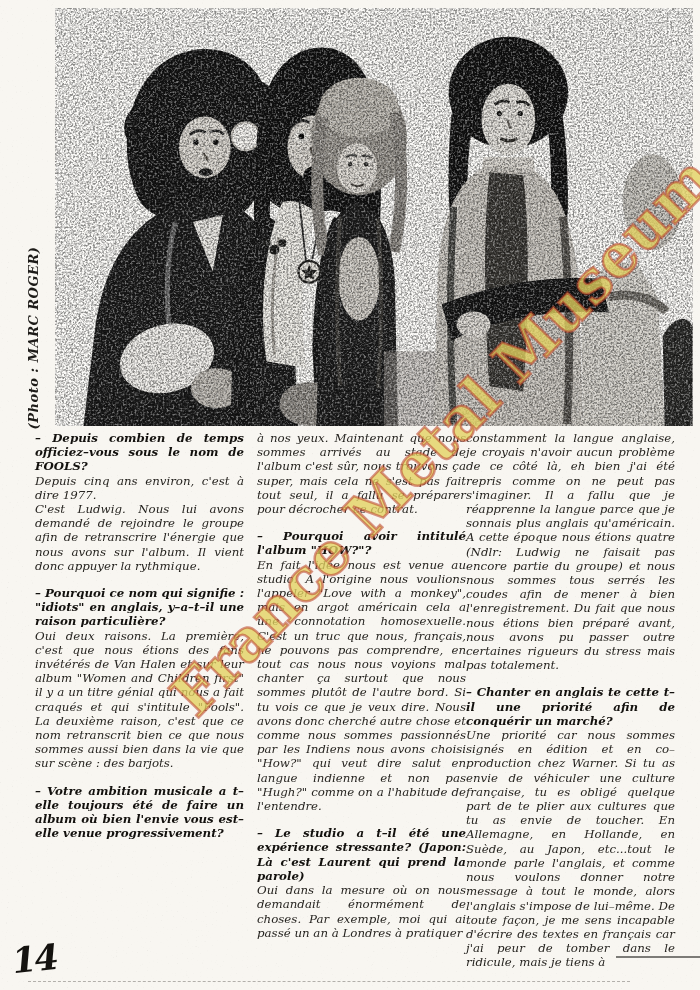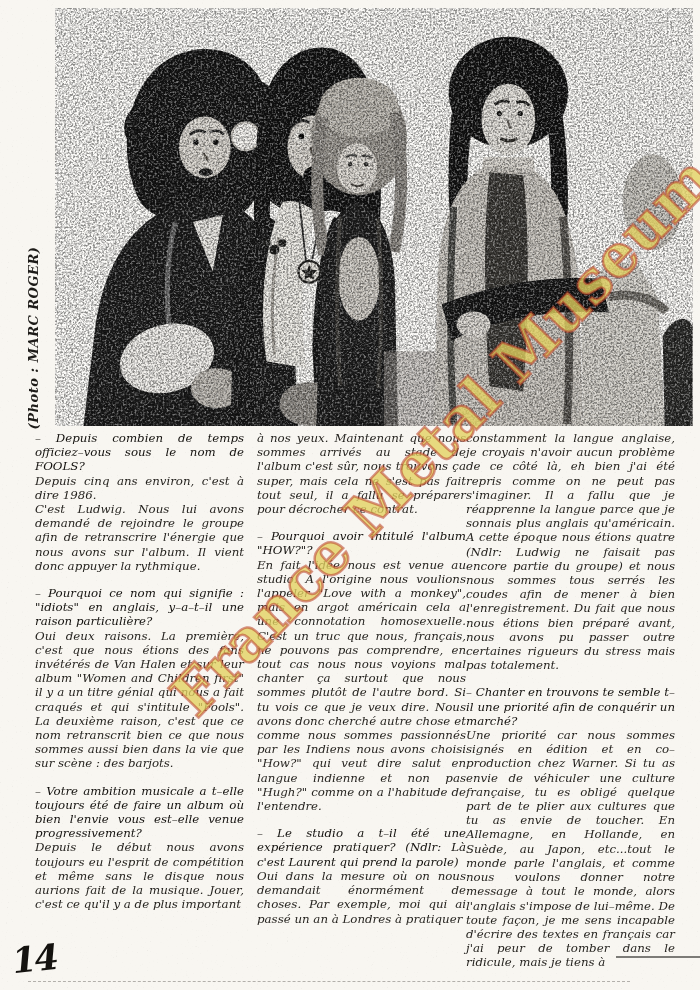--- a/index.html
+++ b/index.html
@@ -19,21 +19,21 @@
   }
   
   .cols{position:absolute;left:35px;top:431px;width:658px;display:flex;z-index:1;}
   .col{width:209px;}
   .col.c2{margin-left:13px;}
   .col.c3{}
   .col p{
     margin:0;font-size:11.8px;line-height:14.2px;text-align:justify;
     font-style:italic;color:#262420;
   }
-  .col p.q{font-weight:normal;color:#13110e;margin-top:13px;}
+  .col p.q{font-weight:bold;color:#13110e;margin-top:13px;}
   .col p.q:first-child{margin-top:0;}
   
   .wm{
     position:absolute;left:158px;top:682px;z-index:5;pointer-events:none;
     transform-origin:0 0;transform:rotate(-46deg);
     white-space:nowrap;letter-spacing:1px;
     font-family:"DejaVu Serif",serif;font-weight:bold;font-size:58px;
     color:rgba(225,209,95,0.78);
     -webkit-text-stroke:2.5px rgba(186,62,40,0.55);
   }
@@ -157,37 +157,36 @@
 
     <rect width="640" height="420" filter="url(#speckDark)" opacity="0.45"></rect>
     <rect width="640" height="420" filter="url(#speckWhite)" opacity="0.4"></rect>
   </svg>
 
   <div class="credit">(Photo : MARC ROGER)</div>
 
   <div class="cols">
     <div class="col c1">
       <p class="q">– Depuis combien de temps officiez–vous sous le nom de FOOLS?</p>
-      <p class="a">Depuis cinq ans environ, c'est à dire 1986.</p>
+      <p class="a">Depuis cinq ans environ, c'est à dire 1977.</p>
       <p class="a">C'est Ludwig. Nous lui avons demandé de rejoindre le groupe afin de retranscrire l'énergie que nous avons sur l'album. Il vient donc appuyer la rythmique.</p>
       <p class="q">– Pourquoi ce nom qui signifie : "idiots" en anglais, y–a–t–il une raison particulière?</p>
       <p class="a">Oui deux raisons. La première, c'est que nous étions des fans invétérés de Van Halen et sur leur album "Women and Children first" il y a un titre génial qui nous a fait craqués et qui s'intitule "Fools". La deuxième raison, c'est que ce nom retranscrit bien ce que nous sommes aussi bien dans la vie que sur scène : des barjots.</p>
       <p class="q">– Votre ambition musicale a t–elle toujours été de faire un album où bien l'envie vous est–elle venue progressivement?</p>
-      <p class="a">Depuis le début nous avons toujours eu l'esprit de compétition et même sans le disque nous aurions fait de la musique. Jouer, c'est ce qu'il y a de plus important</p>
     </div>
     <div class="col c2">
       <p class="a">à nos yeux. Maintenant que nous sommes arrivés au stade de l'album c'est sûr, nous trouvons ça super, mais cela ne s'est pas fait tout seul, il a fallu se préparer pour décrocher ce contrat.</p>
       <p class="q">– Pourquoi avoir intitulé l'album "HOW?"?</p>
       <p class="a">En fait l'idée nous est venue au studio. A l'origine nous voulions l'appeler "Love with a monkey", mais en argot américain cela a une connotation homosexuelle. C'est un truc que nous, français, ne pouvons pas comprendre, en tout cas nous nous voyions mal chanter ça surtout que nous sommes plutôt de l'autre bord. Si tu vois ce que je veux dire. Nous avons donc cherché autre chose et comme nous sommes passionnés par les Indiens nous avons choisi "How?" qui veut dire salut en langue indienne et non pas "Hugh?" comme on a l'habitude de l'entendre.</p>
-      <p class="q">– Le studio a t–il été une expérience pratiquer? (Ndlr: Là c'est Laurent qui prend la parole)</p>
+      <p class="q">– Le studio a t–il été une expérience stressante? (Japon: Là c'est Laurent qui prend la parole)</p>
       <p class="a">Oui dans la mesure où on nous demandait énormément de choses. Par exemple, moi qui ai passé un an à Londres à pratiquer</p>
     </div>
     <div class="col c3">
       <p class="a">constamment la langue anglaise, je croyais n'avoir aucun problème de ce côté là, eh bien j'ai été repris comme on ne peut pas s'imaginer. Il a fallu que je réapprenne la langue parce que je sonnais plus anglais qu'américain. A cette époque nous étions quatre (Ndlr: Ludwig ne faisait pas encore partie du groupe) et nous nous sommes tous serrés les coudes afin de mener à bien l'enregistrement. Du fait que nous nous étions bien préparé avant, nous avons pu passer outre certaines rigueurs du stress mais pas totalement.</p>
-      <p class="q">– Chanter en trouvons te semble t–il une priorité afin de conquérir un marché?</p>
+      <p class="q">– Chanter en anglais te cette t–il une priorité afin de conquérir un marché?</p>
       <p class="a">Une priorité car nous sommes signés en édition et en co–production chez Warner. Si tu as envie de véhiculer une culture française, tu es obligé quelque part de te plier aux cultures que tu as envie de toucher. En Allemagne, en Hollande, en Suède, au Japon, etc...tout le monde parle l'anglais, et comme nous voulons donner notre message à tout le monde, alors l'anglais s'impose de lui–même. De toute façon, je me sens incapable d'écrire des textes en français car j'ai peur de tomber dans le ridicule, mais je tiens à</p>
     </div>
   </div>
 
   <div class="wm">France Metal Museum</div>
 
   <div class="pageno">14</div>
 
   <div class="line-bottom"></div>
   <div class="line-corner"></div>

